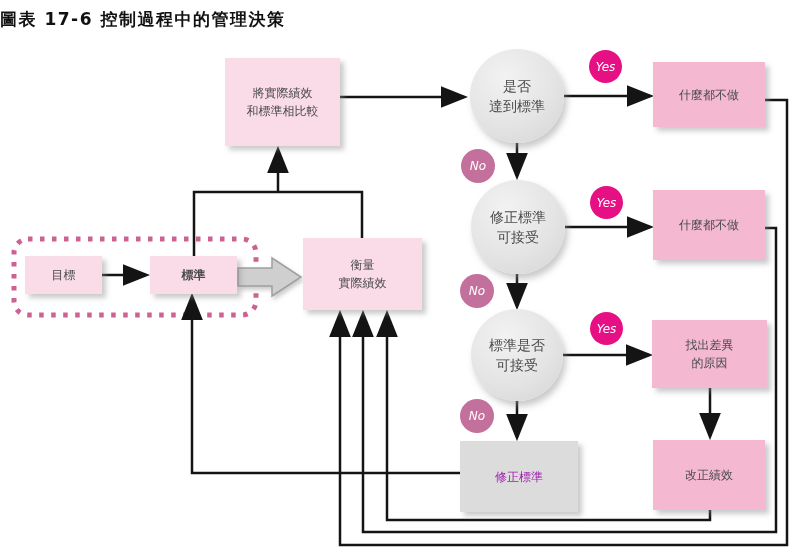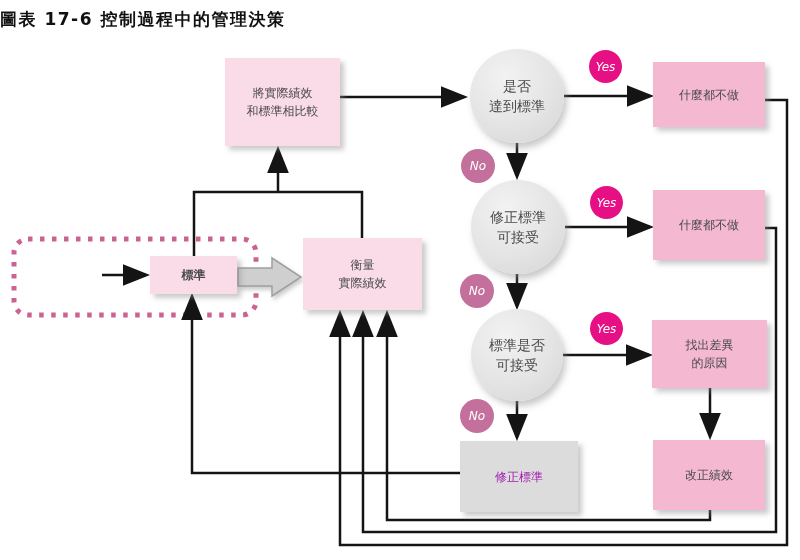--- a/index.html
+++ b/index.html
@@ -105,20 +105,23 @@
     </g>
 
     <polygon points="238,268 272,268 272,258 301,277 272,296 272,286 238,286" fill="#cfcfcf" stroke="#a0a0a0" stroke-width="1.5" style="filter:drop-shadow(2px 3px 2px rgba(150,150,150,0.5));"></polygon>
   </svg>
 
   <div class="box pink-light" id="box-compare">
     <span>將實際績效</span>
     <span>和標準相比較</span>
   </div>
 
+  <div class="box pink-light" id="box-goal">
+    <span>目標</span>
+  </div>
 
   <div class="box pink-light" id="box-standard">
     <span>標準</span>
   </div>
 
   <div class="box pink-light" id="box-measure">
     <span>衡量</span>
     <span>實際績效</span>
   </div>
 

